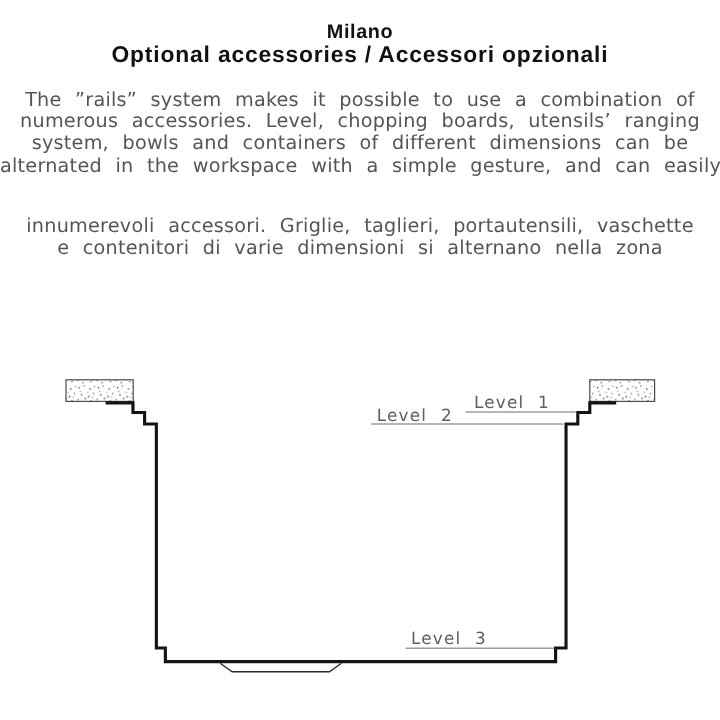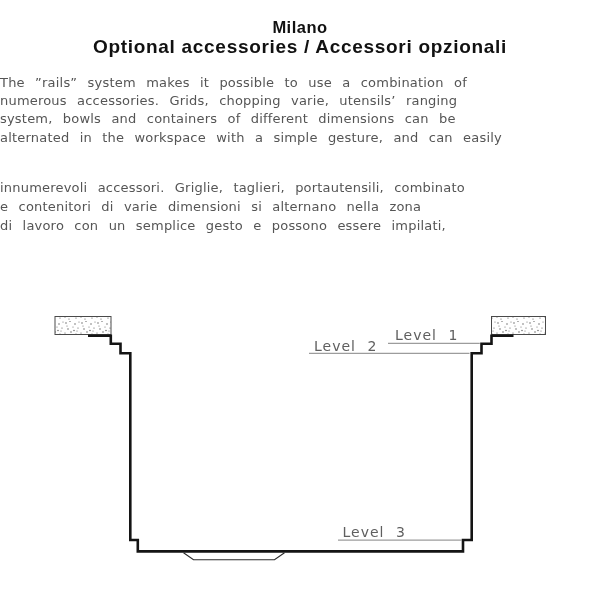--- a/index.html
+++ b/index.html
@@ -38,23 +38,23 @@
     font-weight: bold;
     font-size: 19px;
     line-height: 1.05;
     letter-spacing: 0.7px;
     color: #111111;
   }
   .para {
     position: absolute;
     left: 0;
     width: 100%;
-    text-align: left;
+    text-align: center;
     color: #555555;
-    font-size: 13px;
+    font-size: 16px;
     letter-spacing: 0.2px;
     word-spacing: 6px;
   }
   .para-en {
     top: 73.5px;
     line-height: 18.4px;
   }
   .para-it {
     top: 177.5px;
     line-height: 19px;
@@ -78,29 +78,28 @@
 <body>
 
 <div class="page">
 
   <div class="title">Milano</div>
 
   <div class="subtitle">Optional accessories / Accessori opzionali</div>
 
   <div class="para para-en">
     <div class="line">The ”rails” system makes it possible to use a combination of</div>
-    <div class="line">numerous accessories. Grids, chopping varie, utensils’ ranging</div>
+    <div class="line">numerous accessories. Level, chopping boards, utensils’ ranging</div>
     <div class="line">system, bowls and containers of different dimensions can be</div>
     <div class="line">alternated in the workspace with a simple gesture, and can easily</div>
   </div>
 
   <div class="para para-it">
-    <div class="line">innumerevoli accessori. Griglie, taglieri, portautensili, combinato</div>
+    <div class="line">innumerevoli accessori. Griglie, taglieri, portautensili, vaschette</div>
     <div class="line">e contenitori di varie dimensioni si alternano nella zona</div>
-    <div class="line">di lavoro con un semplice gesto e possono essere impilati,</div>
   </div>
 
   <svg class="diagram" width="600" height="600" viewBox="0 0 600 600">
 
     <defs>
       <pattern id="stipple" width="16" height="16" patternUnits="userSpaceOnUse">
         <circle cx="2" cy="3" r="0.7" fill="#555555"></circle>
         <circle cx="6" cy="1.5" r="0.6" fill="#555555"></circle>
         <circle cx="11" cy="4" r="0.7" fill="#555555"></circle>
         <circle cx="14" cy="8" r="0.6" fill="#555555"></circle>

